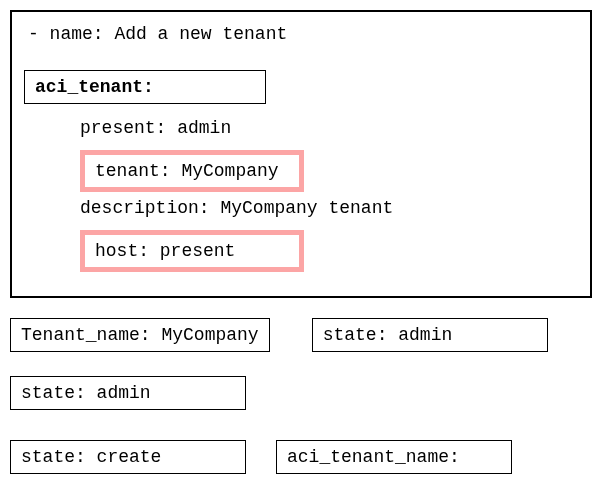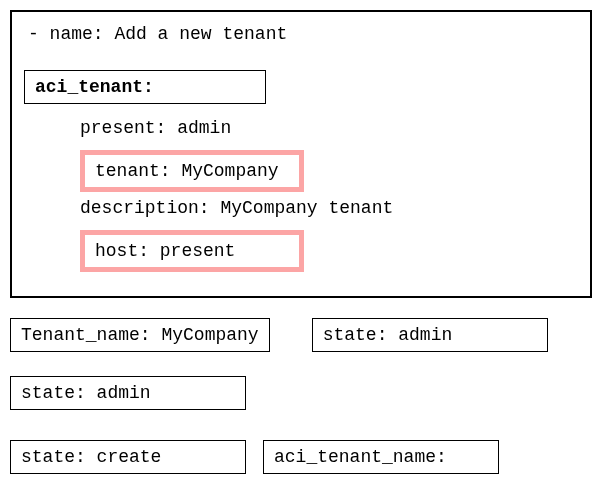--- a/index.html
+++ b/index.html
@@ -50,21 +50,21 @@
       margin-bottom: 24px;
     }
     .option-box {
       border: 1px solid #000;
       padding: 6px 10px;
       display: inline-block;
       min-width: 236px;
     }
     .bottom-row {
       display: flex;
-      gap: 17px;
+      gap: 30px;
       margin-top: 30px;
     }
   </style>
 </head>
 <body>
 
 <div class="main-box">
   <div class="task-name">- name: Add a new tenant</div>
   <div class="module-name">aci_tenant:</div>
   <div class="params">

